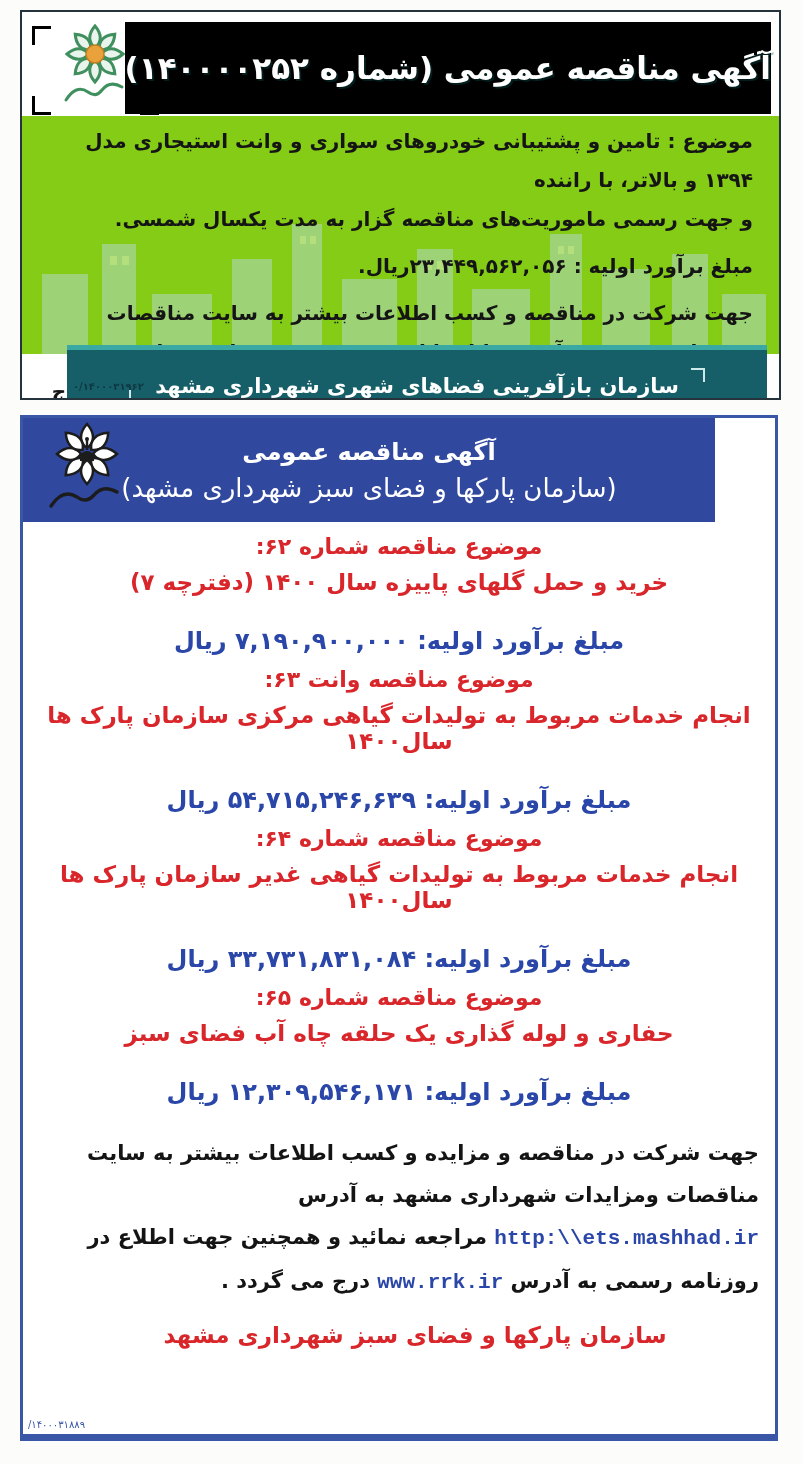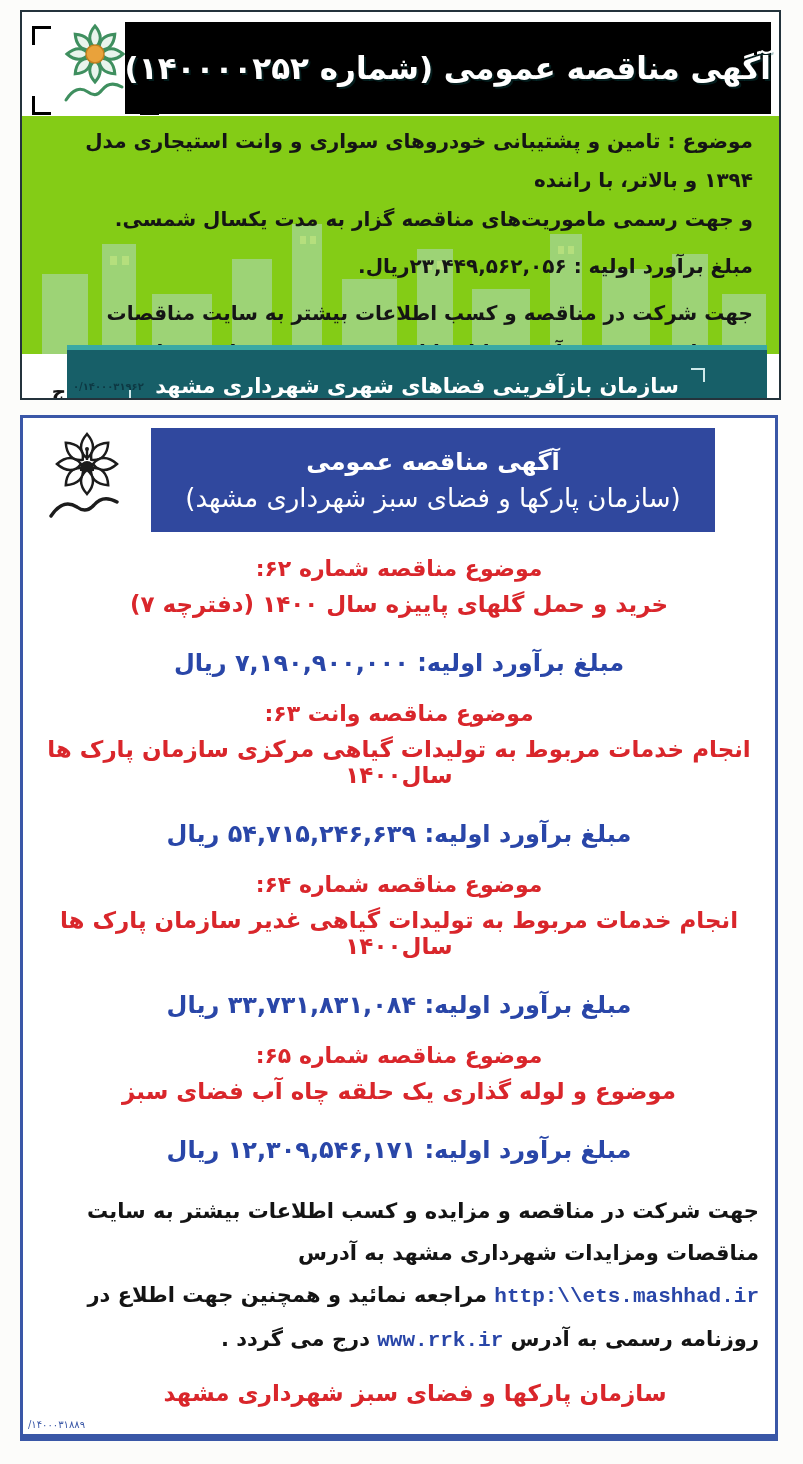--- a/index.html
+++ b/index.html
@@ -57,31 +57,31 @@
   .f-bl{position:absolute;left:0;bottom:-6px;width:12px;height:12px;border-bottom:2px solid #cfe9ea;border-left:2px solid #cfe9ea;}
   .ad1-code{
     position:absolute;left:6px;bottom:6px;color:#0b2f3a;opacity:.8;
     font-size:10px;font-weight:bold;direction:ltr;
   }
   
   .ad2{
     position:absolute;left:20px;top:415px;width:752px;height:1016px;
     border:3px solid #3a57a7;border-bottom-width:7px;background:#ffffff;overflow:hidden;
   }
-  .ad2-header{display:flex;flex-direction:row;margin-top:10px;height:104px;}
+  .ad2-header{display:flex;flex-direction:column;height:104px;}
   .ad2-logozone{width:128px;position:relative;}
   .ad2-emblem{position:absolute;left:16px;top:0px;}
   .ad2-bluebar{
     flex:1;margin-right:60px;background:#30489e;
     display:flex;flex-direction:column;align-items:center;justify-content:center;
   }
   .ad2-title1{color:#fff;font-weight:bold;font-size:24px;direction:rtl;line-height:1.5;}
   .ad2-title2{color:#fff;font-weight:normal;font-size:26px;direction:rtl;line-height:1.4;}
   .sec{text-align:center;direction:rtl;}
-  .sec-label{color:#d9262b;font-size:22px;font-weight:bold;margin-top:24px;}
+  .sec-label{color:#d9262b;font-size:22px;font-weight:bold;margin-top:12px;}
   .sec-subject{color:#d9262b;font-size:23px;font-weight:bold;margin-top:10px;}
   .sec-est{color:#2946a8;font-size:24px;font-weight:bold;margin-top:32px;}
   .ad2-info{
     direction:rtl;text-align:right;color:#141414;font-weight:bold;
     font-size:21px;line-height:42px;padding:0 16px;margin-top:26px;
   }
   .url-blue{direction:ltr;unicode-bidi:embed;color:#2946a8;font-family:Liberation Mono, monospace;}
   .ad2-footer{
     text-align:center;direction:rtl;color:#d9262b;font-size:23px;
     font-weight:bold;margin-top:18px;padding-left:32px;
@@ -234,21 +234,21 @@
     <div class="sec-subject">انجام خدمات مربوط به تولیدات گیاهی غدیر سازمان پارک ها سال۱۴۰۰</div>
     <div class="sec-est">
       <span>مبلغ برآورد اولیه:</span>
       <span>۳۳,۷۳۱,۸۳۱,۰۸۴</span>
       <span>ریال</span>
     </div>
   </div>
 
   <div class="sec">
     <div class="sec-label">موضوع مناقصه شماره ۶۵:</div>
-    <div class="sec-subject">موضوع و لوله گذاری یک حلقه چاه آب فضای سبز</div>
+    <div class="sec-subject">حفاری و لوله گذاری یک حلقه چاه آب فضای سبز</div>
     <div class="sec-est">
       <span>مبلغ برآورد اولیه:</span>
       <span>۱۲,۳۰۹,۵۴۶,۱۷۱</span>
       <span>ریال</span>
     </div>
   </div>
 
   <div class="ad2-info">
     <span>جهت شرکت در مناقصه و مزایده و کسب اطلاعات بیشتر به سایت مناقصات ومزایدات شهرداری مشهد به آدرس</span>
     <span class="url-blue">http:\\ets.mashhad.ir</span>

